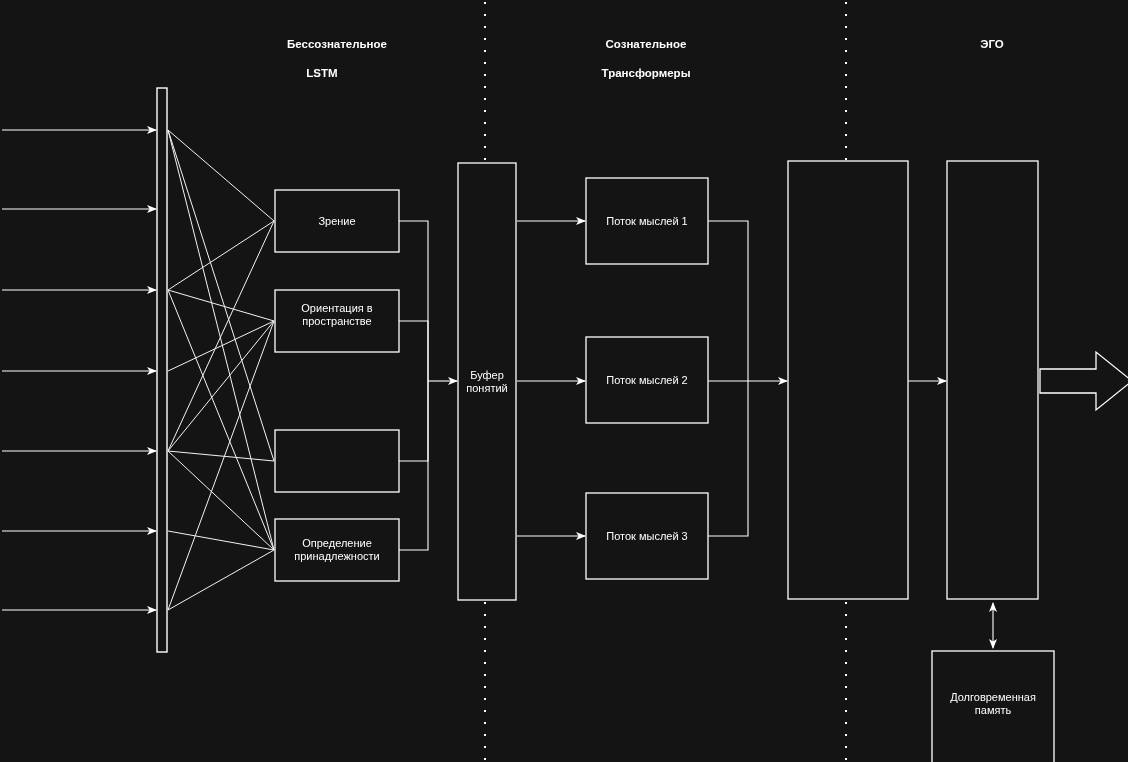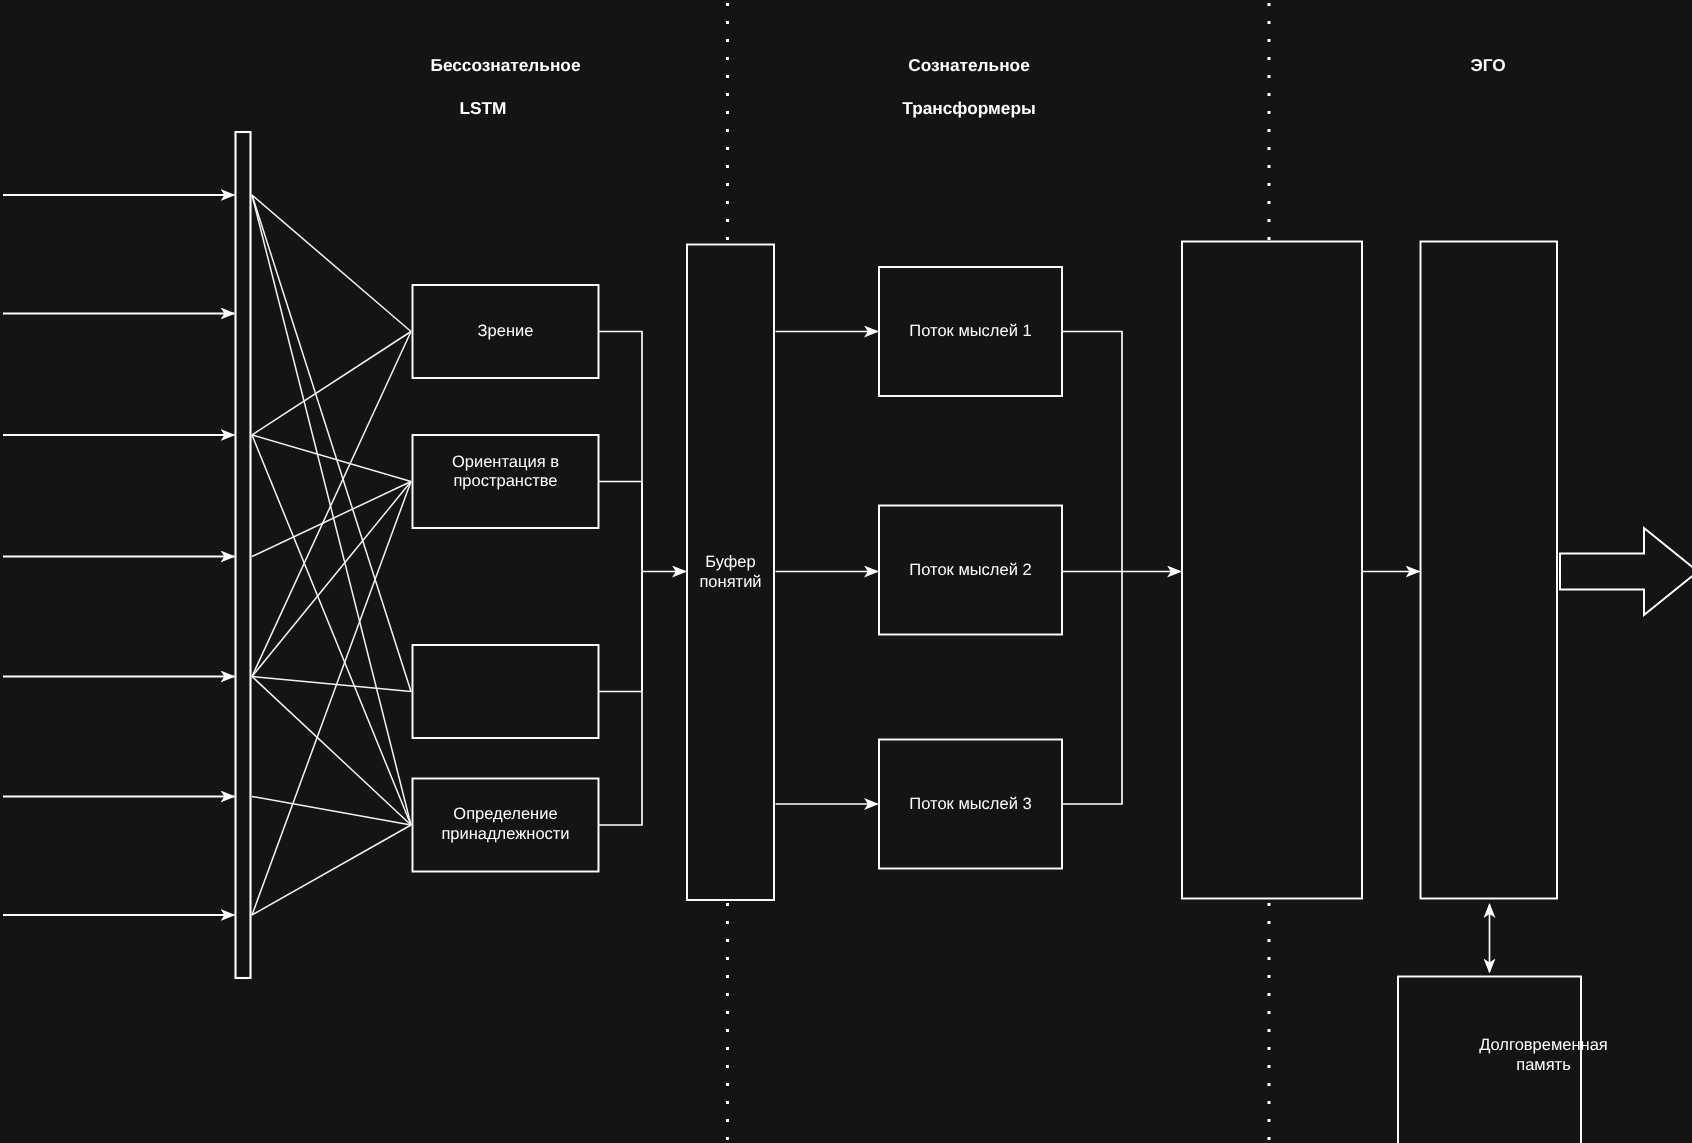--- a/index.html
+++ b/index.html
@@ -119,16 +119,16 @@
   <div class="boxtext" style="left:275px;top:519px;width:124px;height:62px;white-space:pre-line;">Определение
 принадлежности</div>
 
   <div class="boxtext" style="left:458px;top:163px;width:58px;height:437px;white-space:pre-line;">Буфер
 понятий</div>
 
   <div class="boxtext" style="left:586px;top:178px;width:122px;height:86px;">Поток мыслей 1</div>
   <div class="boxtext" style="left:586px;top:337px;width:122px;height:86px;">Поток мыслей 2</div>
   <div class="boxtext" style="left:586px;top:493px;width:122px;height:86px;">Поток мыслей 3</div>
 
-  <div class="boxtext" style="left:932px;top:651px;width:122px;height:105px;white-space:pre-line;padding-left:36px;">Долговременная
+  <div class="boxtext" style="left:932px;top:651px;width:122px;height:105px;white-space:pre-line;">Долговременная
 память</div>
 
 </div>
 
 </body></html>

